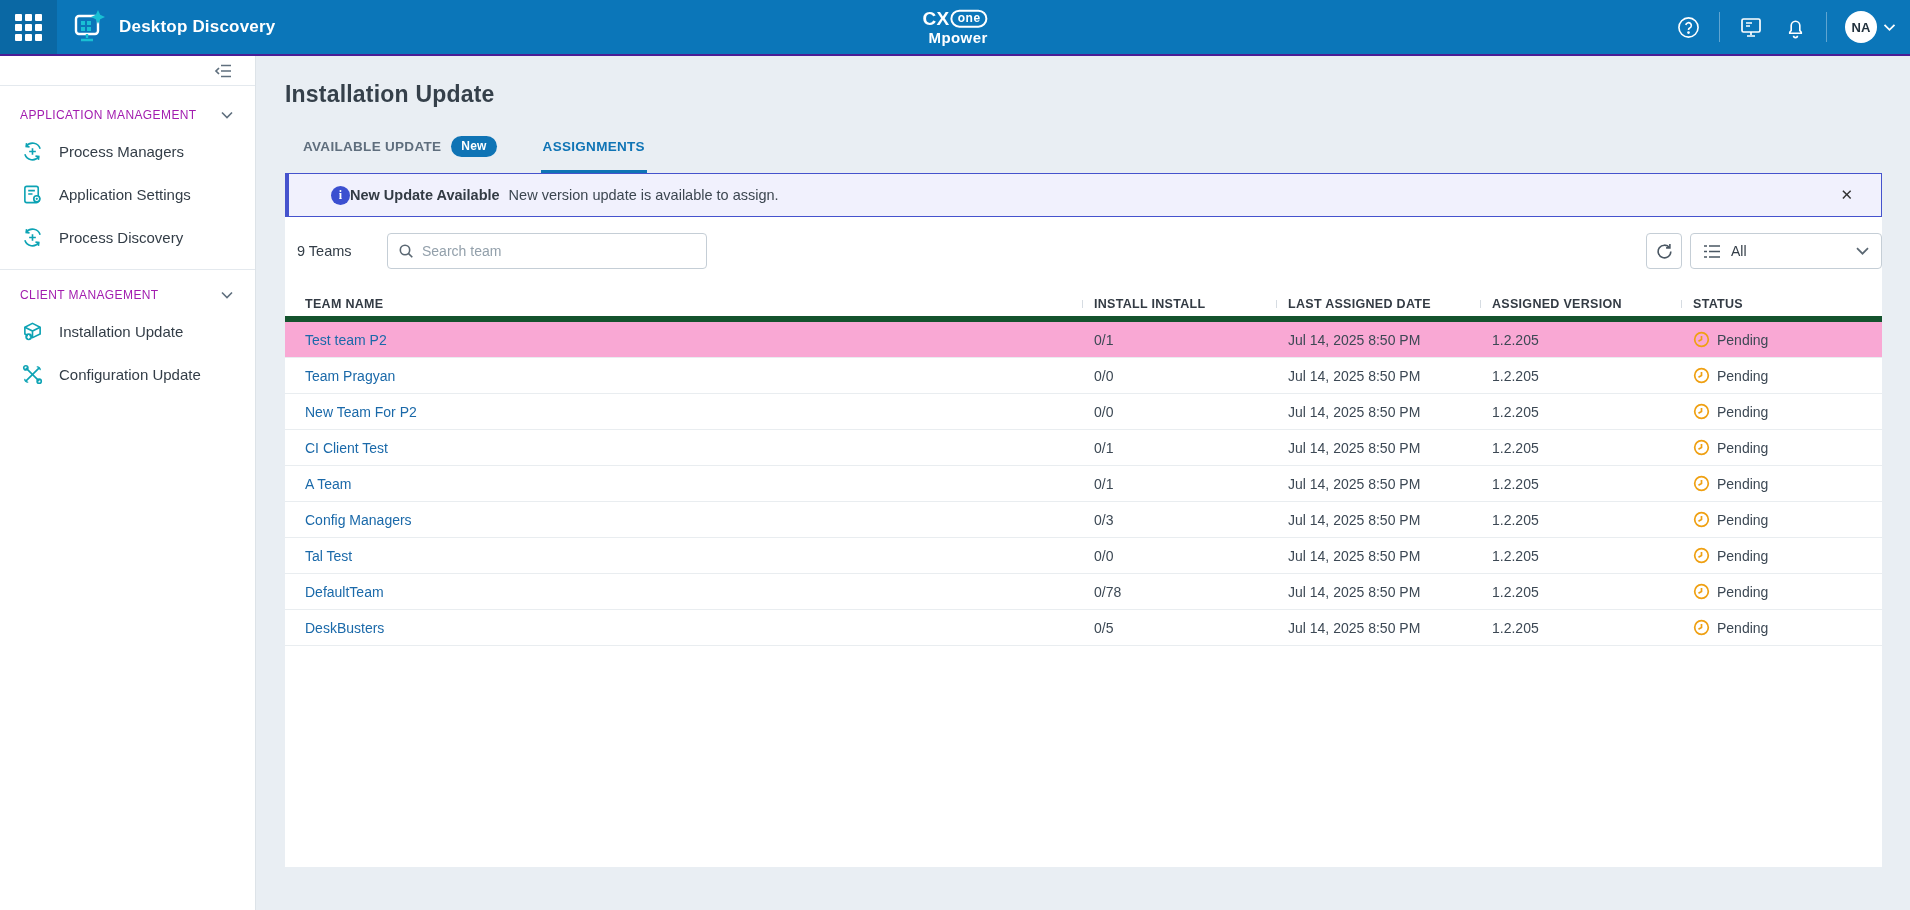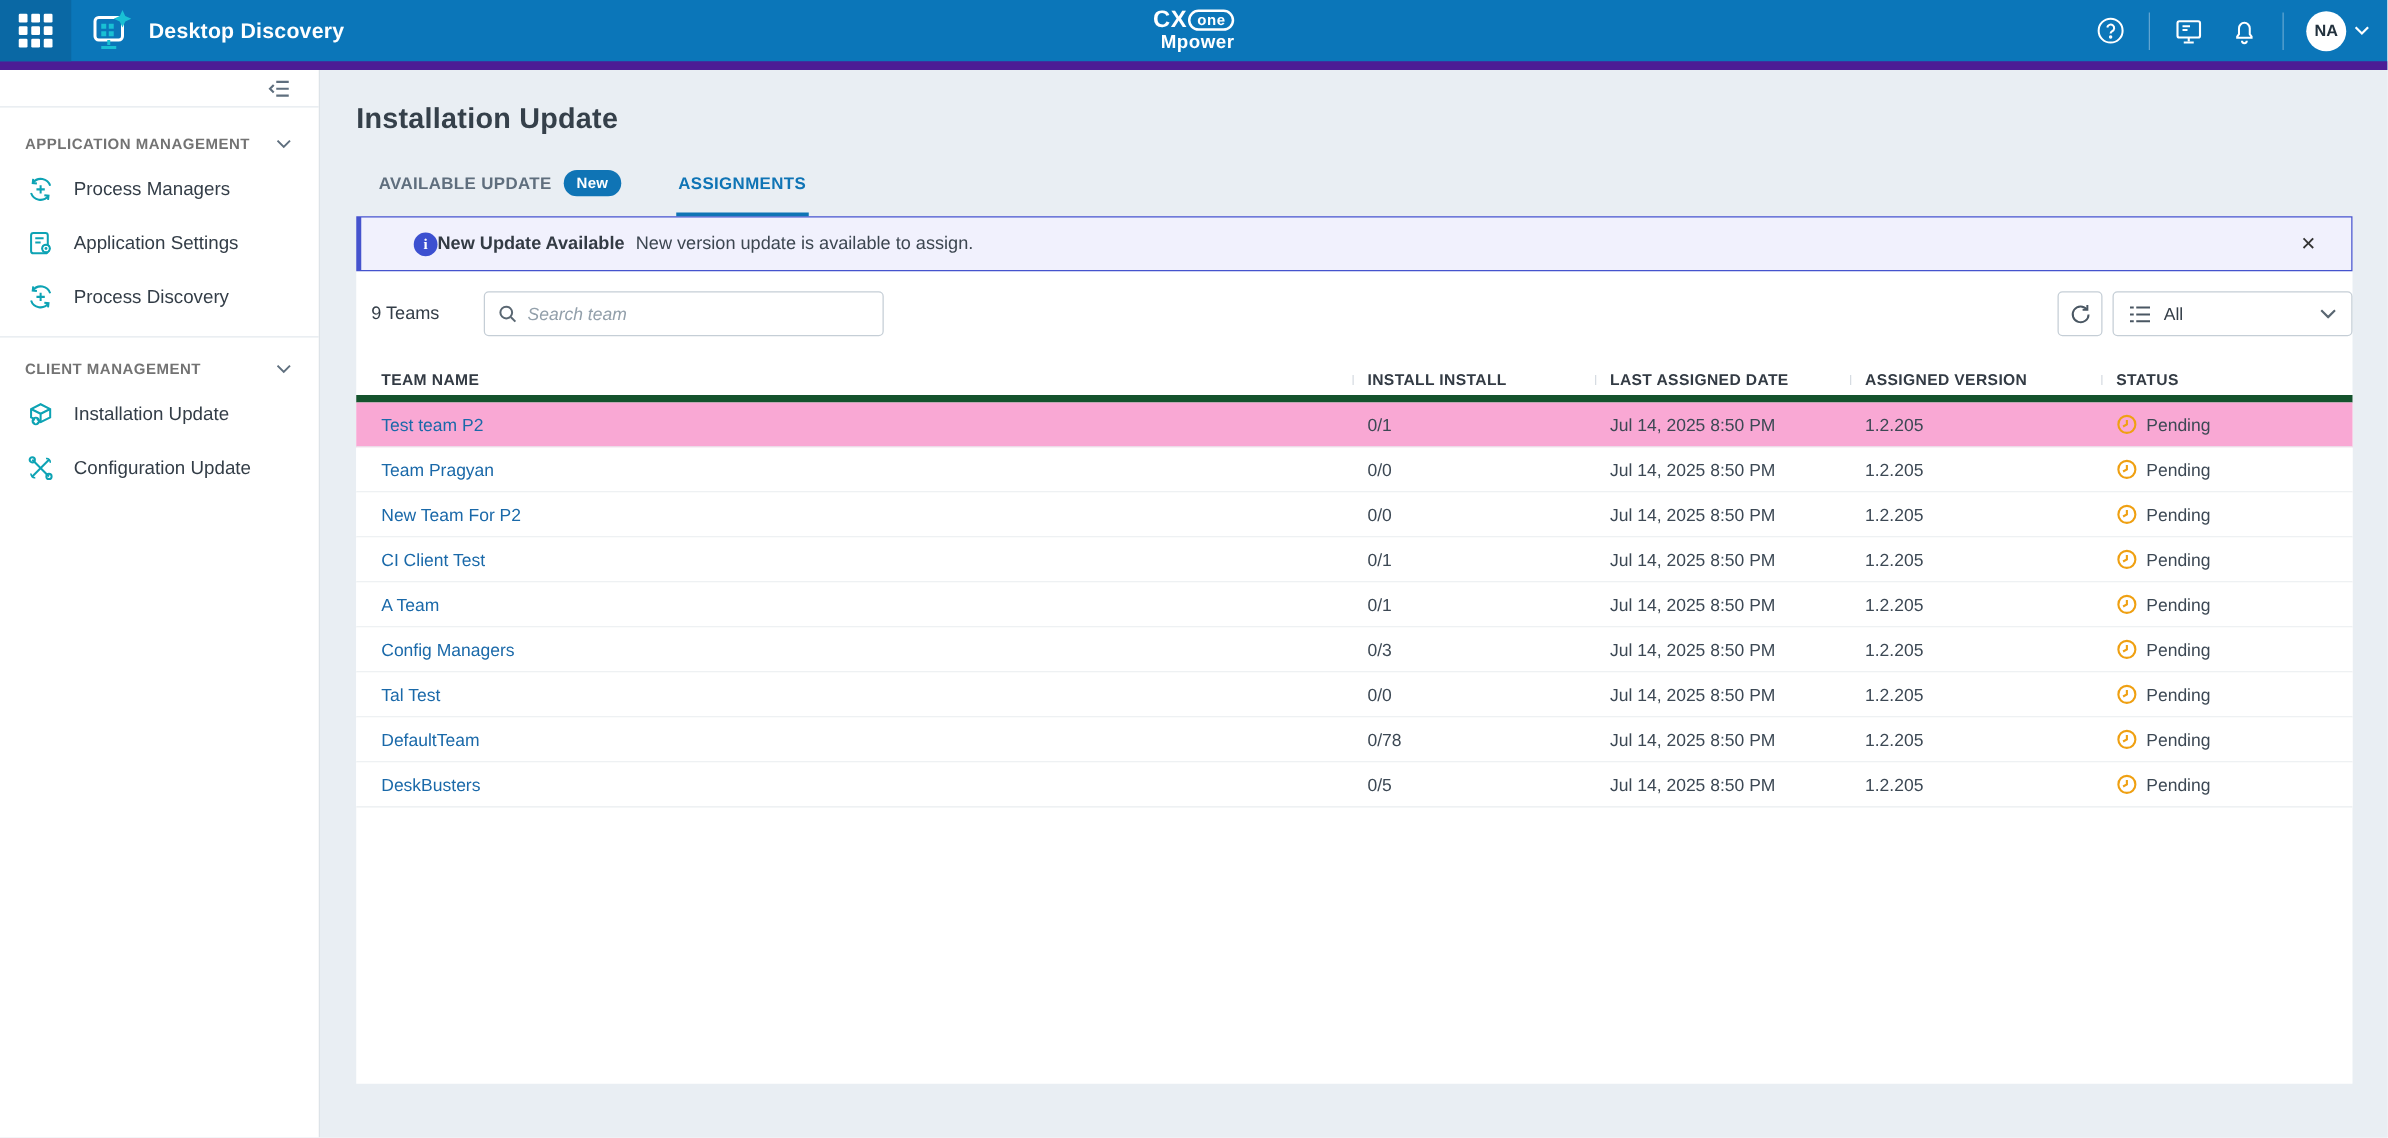--- a/index.html
+++ b/index.html
@@ -1,21 +1,21 @@
 <!DOCTYPE html>
 <html><head>
 <meta charset="utf-8">
 <style>
   * { margin:0; padding:0; box-sizing:border-box; }
   html,body { width:1910px; height:910px; overflow:hidden; background:#e9eef3;
     font-family:"Liberation Sans", sans-serif; }
 
   
   .topbar { position:relative; height:56px; background:#0b76b9; display:flex; align-items:center;
-    border-bottom:7px solid #4c1d95; }
+    border-bottom:2px solid #4c1d95; }
   .waffle-block { width:57px; height:100%; background:#0a68a4; display:flex; align-items:center; justify-content:center; cursor:pointer; }
   .waffle { display:grid; grid-template-columns:repeat(3,7px); grid-template-rows:repeat(3,7px); gap:3px; }
   .waffle span { background:#fff; border-radius:1px; }
   .app-icon { margin-left:13px; width:38px; height:38px; display:flex; align-items:center; justify-content:center; }
   .app-title { color:#fff; font-size:17px; font-weight:bold; margin-left:11px; letter-spacing:.2px; }
   .brand-logo { position:absolute; left:50%; top:50%; transform:translate(-50%,-50%); color:#fff; text-align:right; line-height:1.05; }
   .brand-line1 { display:flex; align-items:center; font-weight:bold; font-size:19px; letter-spacing:.5px; }
   .brand-one { font-size:12px; font-weight:bold; border:2px solid #fff; border-radius:10px; padding:0 5px 1px 5px; margin-left:1px; }
   .brand-line2 { font-size:15px; font-weight:bold; letter-spacing:.4px; margin-top:1px; }
   .topbar-right { position:absolute; right:14px; top:0; height:100%; display:flex; align-items:center; gap:18px; }
@@ -25,21 +25,21 @@
   .avatar { width:32px; height:32px; border-radius:50%; background:#fff; color:#22313d; font-size:13px; font-weight:bold;
     display:flex; align-items:center; justify-content:center; }
 
   
   .layout { display:flex; height:854px; }
   .sidebar { width:256px; background:#fff; border-right:1px solid #dde3e8; flex-shrink:0; }
   .collapse-row { height:30px; display:flex; align-items:center; justify-content:flex-end; padding-right:22px;
     border-bottom:1px solid #e4e9ee; cursor:pointer; }
   .side-section { padding:22px 0 6px 0; }
   .side-head { display:flex; align-items:center; justify-content:space-between; padding:0 22px 0 20px; margin-bottom:8px; cursor:pointer; }
-  .side-head-label { font-size:12px; font-weight:bold; color:#737373; letter-spacing:.4px; }
+  .side-head-label { font-size:12px; font-weight:normal; color:#a21caf; letter-spacing:.4px; }
   .side-item { display:flex; align-items:center; gap:16px; padding:11px 20px 11px 22px; font-size:15px; color:#333d47; cursor:pointer; }
   .side-divider { height:1px; background:#e4e9ee; margin:10px 0 0 0; }
 
   .main { flex:1; position:relative; background:#e9eef3; padding:0 28px 0 29px; overflow:hidden; }
   .page-title { margin-top:25px; font-size:23px; font-weight:bold; color:#35404a; letter-spacing:.2px; }
 
   
   .tabs { display:flex; gap:42px; margin:22px 0 0 16px; }
   .tab { display:flex; align-items:center; gap:10px; padding:6px 2px 13px 2px; font-size:13.5px; font-weight:bold;
     color:#5f6e7d; letter-spacing:.3px; cursor:pointer; border-bottom:3px solid transparent; }
@@ -54,21 +54,21 @@
     font-family:"Liberation Serif", serif; display:flex; align-items:center; justify-content:center; flex-shrink:0; }
   .banner-title { font-size:14.5px; font-weight:bold; color:#333b44; }
   .banner-msg { font-size:14.5px; color:#3c4650; margin-left:9px; }
   .banner-close { margin-left:auto; font-size:15px; color:#333; cursor:pointer; padding:4px; }
 
   
   .toolbar { display:flex; align-items:center; padding:16px 0 0 12px; }
   .teams-count { font-size:14.5px; color:#333d47; width:78px; }
   .search-box { margin-left:12px; width:320px; height:36px; border:1px solid #c5ced6; border-radius:4px; background:#fff;
     display:flex; align-items:center; padding:0 10px; gap:8px; }
-  .search-box input { border:0; outline:0; flex:1; font-size:14px; color:#333; font-family:"Liberation Sans",sans-serif; background:transparent;font-style:italic; }
+  .search-box input { border:0; outline:0; flex:1; font-size:14px; color:#333; font-family:"Liberation Sans",sans-serif; background:transparent; }
   .search-box input::placeholder { color:#93a0ab; }
   .toolbar-right { margin-left:auto; display:flex; align-items:center; gap:8px; }
   .refresh-btn { width:36px; height:36px; border:1px solid #c5ced6; border-radius:4px; background:#fff; display:flex;
     align-items:center; justify-content:center; cursor:pointer; }
   .filter-select { width:192px; height:36px; border:1px solid #c5ced6; border-radius:4px; background:#fff; display:flex;
     align-items:center; padding:0 12px; gap:10px; cursor:pointer; }
   .filter-value { font-size:14px; color:#333d47; flex:1; }
 
   
   .table { margin-top:22px; }

